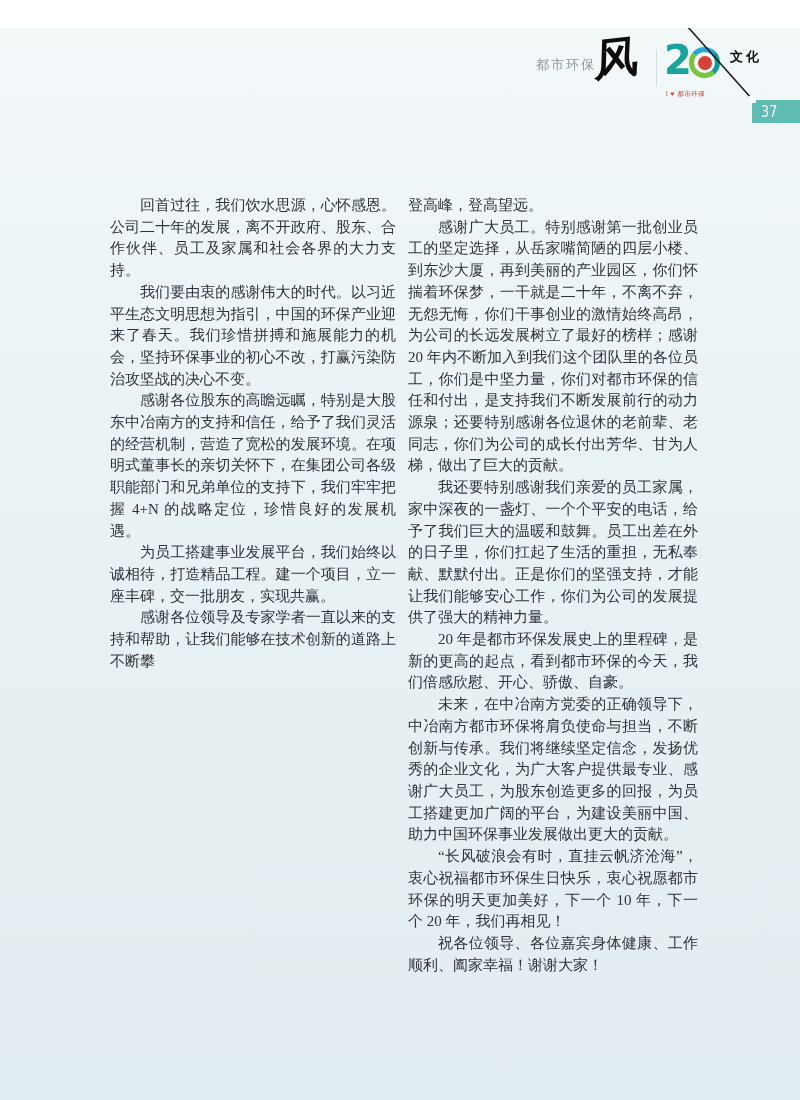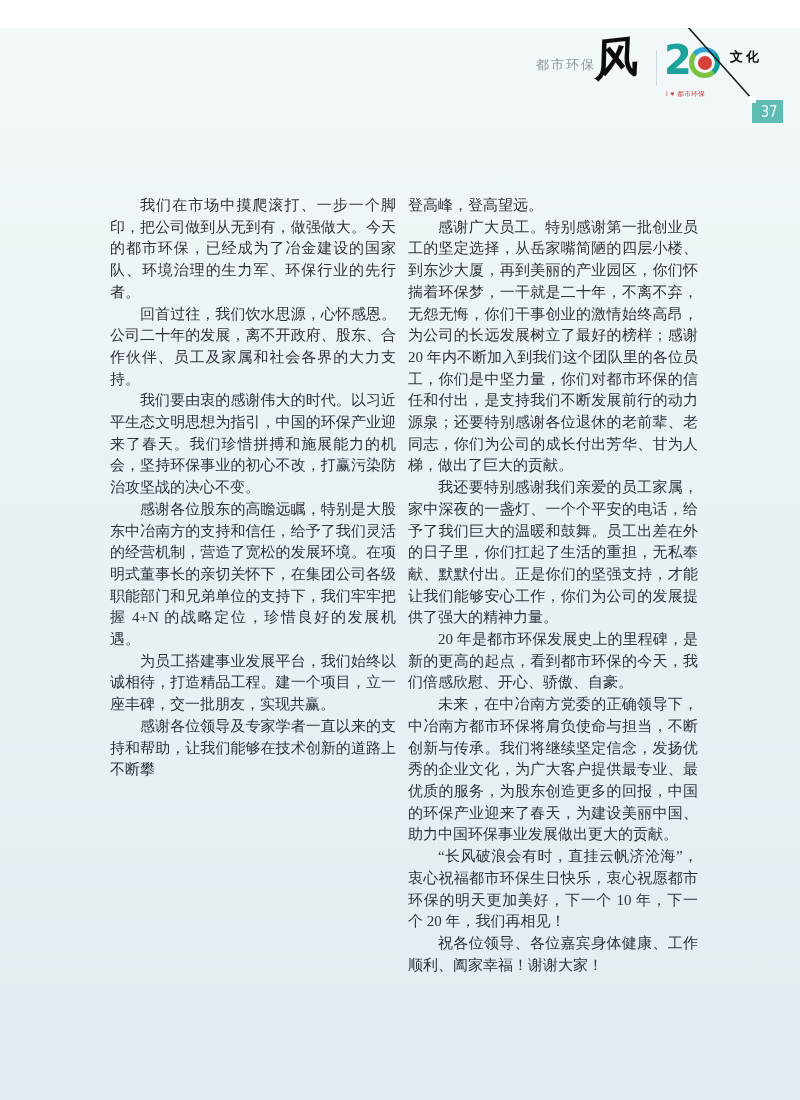--- a/index.html
+++ b/index.html
@@ -22,21 +22,21 @@
   .mast-divider{position:absolute;left:656px;top:22px;width:1px;height:36px;background:#cfdcdf;}
   .logo20{position:absolute;left:664px;top:16px;width:58px;height:44px;}
   .logo20 .d2{position:absolute;left:0;top:-4px;font-size:40px;line-height:1;font-weight:800;color:var(--logo-teal);font-family:"DejaVu Sans","Liberation Sans",sans-serif;}
   .ring{position:absolute;left:25px;top:3px;width:31px;height:31px;border-radius:50%;
     background:conic-gradient(from 210deg,#7cc242 0 28%,#29a5d8 28% 55%,#0f9e96 55% 80%,#7cc242 80% 100%);}
   .ring .hole{position:absolute;left:5px;top:5px;width:21px;height:21px;border-radius:50%;background:#f4f8f9;}
   .ring .core{position:absolute;left:8.5px;top:8.5px;width:14px;height:14px;border-radius:50%;background:var(--logo-red);color:#fff;font-size:5px;line-height:14px;text-align:center;font-family:"DejaVu Sans",sans-serif;}
   .tagline{position:absolute;left:666px;top:62px;font-size:6.5px;letter-spacing:.5px;color:#c43a30;font-family:"Liberation Sans","DejaVu Sans",sans-serif;white-space:nowrap;}
   .section{position:absolute;left:730px;top:20px;font-size:13px;font-weight:700;letter-spacing:3px;color:#101010;font-family:"Liberation Sans","DejaVu Sans",sans-serif;}
   .corner-svg{position:absolute;left:0;top:0;pointer-events:none;}
-  .page-tab{position:absolute;left:752px;top:72px;width:31px;height:23px;background:var(--tab-teal);}
+  .page-tab{position:absolute;left:752px;top:72px;width:48px;height:23px;background:var(--tab-teal);}
   .page-tab .num{position:absolute;left:9px;top:2px;color:#fff;font-size:16px;font-family:"DejaVu Sans","Liberation Sans",sans-serif;transform:scaleX(.8);transform-origin:left center;}
   .tab-corner{position:absolute;left:749px;top:68px;width:7px;height:7px;background:#ffffff;}
   
   .col{position:absolute;top:167px;color:var(--text);font-size:15px;line-height:21.7px;text-align:justify;}
   .col-left{left:110px;width:286px;}
   .col-right{left:408px;width:290px;}
   .col p{margin:0;text-indent:2em;}
   .col p.cont{text-indent:0;}
 </style>
 </head>
@@ -62,31 +62,30 @@
   <svg class="corner-svg" width="800" height="120">
     <line x1="687" y1="-2" x2="752" y2="71" stroke="#1f1f1f" stroke-width="1.6"></line>
   </svg>
 
   <div class="page-tab">
     <span class="num">37</span>
   </div>
   <div class="tab-corner"></div>
 
   <div class="col col-left">
-      <p>我们在市场中摸爬滚打、一步一个脚印，把公司做到从无到有，做强做大。今天的都市环保，已经成为了冶金建设的国家队、环境治理的生力军、环保行业的先行者。</p>
       <p>回首过往，我们饮水思源，心怀感恩。公司二十年的发展，离不开政府、股东、合作伙伴、员工及家属和社会各界的大力支持。</p>
       <p>我们要由衷的感谢伟大的时代。以习近平生态文明思想为指引，中国的环保产业迎来了春天。我们珍惜拼搏和施展能力的机会，坚持环保事业的初心不改，打赢污染防治攻坚战的决心不变。</p>
       <p>感谢各位股东的高瞻远瞩，特别是大股东中冶南方的支持和信任，给予了我们灵活的经营机制，营造了宽松的发展环境。在项明式董事长的亲切关怀下，在集团公司各级职能部门和兄弟单位的支持下，我们牢牢把握 4+N 的战略定位，珍惜良好的发展机遇。</p>
       <p>为员工搭建事业发展平台，我们始终以诚相待，打造精品工程。建一个项目，立一座丰碑，交一批朋友，实现共赢。</p>
       <p>感谢各位领导及专家学者一直以来的支持和帮助，让我们能够在技术创新的道路上不断攀</p>
     </div>
   <div class="col col-right">
       <p class="cont">登高峰，登高望远。</p>
       <p>感谢广大员工。特别感谢第一批创业员工的坚定选择，从岳家嘴简陋的四层小楼、到东沙大厦，再到美丽的产业园区，你们怀揣着环保梦，一干就是二十年，不离不弃，无怨无悔，你们干事创业的激情始终高昂，为公司的长远发展树立了最好的榜样；感谢 20 年内不断加入到我们这个团队里的各位员工，你们是中坚力量，你们对都市环保的信任和付出，是支持我们不断发展前行的动力源泉；还要特别感谢各位退休的老前辈、老同志，你们为公司的成长付出芳华、甘为人梯，做出了巨大的贡献。</p>
       <p>我还要特别感谢我们亲爱的员工家属，家中深夜的一盏灯、一个个平安的电话，给予了我们巨大的温暖和鼓舞。员工出差在外的日子里，你们扛起了生活的重担，无私奉献、默默付出。正是你们的坚强支持，才能让我们能够安心工作，你们为公司的发展提供了强大的精神力量。</p>
       <p>20 年是都市环保发展史上的里程碑，是新的更高的起点，看到都市环保的今天，我们倍感欣慰、开心、骄傲、自豪。</p>
-      <p>未来，在中冶南方党委的正确领导下，中冶南方都市环保将肩负使命与担当，不断创新与传承。我们将继续坚定信念，发扬优秀的企业文化，为广大客户提供最专业、最优质的服务，为股东创造更多的回报，中国的环保产业迎来了春天，为建设美丽中国、助力中国环保事业发展做出更大的贡献。</p>
+      <p>未来，在中冶南方党委的正确领导下，中冶南方都市环保将肩负使命与担当，不断创新与传承。我们将继续坚定信念，发扬优秀的企业文化，为广大客户提供最专业、感谢广大员工，为股东创造更多的回报，为员工搭建更加广阔的平台，为建设美丽中国、助力中国环保事业发展做出更大的贡献。</p>
       <p>“长风破浪会有时，直挂云帆济沧海”，衷心祝福都市环保生日快乐，衷心祝愿都市环保的明天更加美好，下一个 10 年，下一个 20 年，我们再相见！</p>
       <p>祝各位领导、各位嘉宾身体健康、工作顺利、阖家幸福！谢谢大家！</p>
     </div>
 
   <div class="bottom-strip"></div>
 </div>
 
 </body></html>

